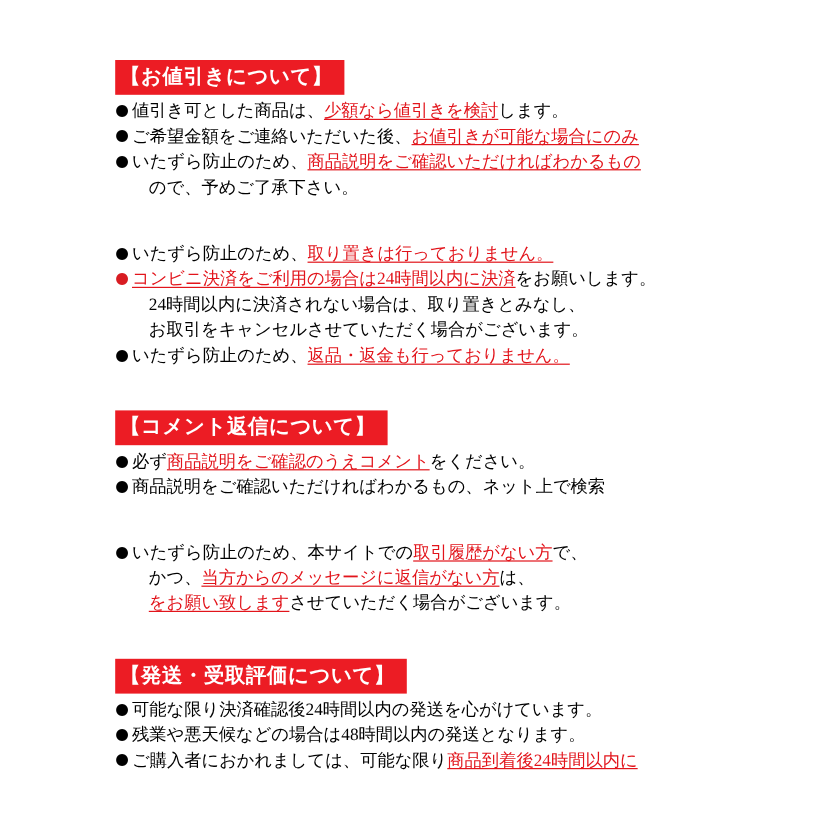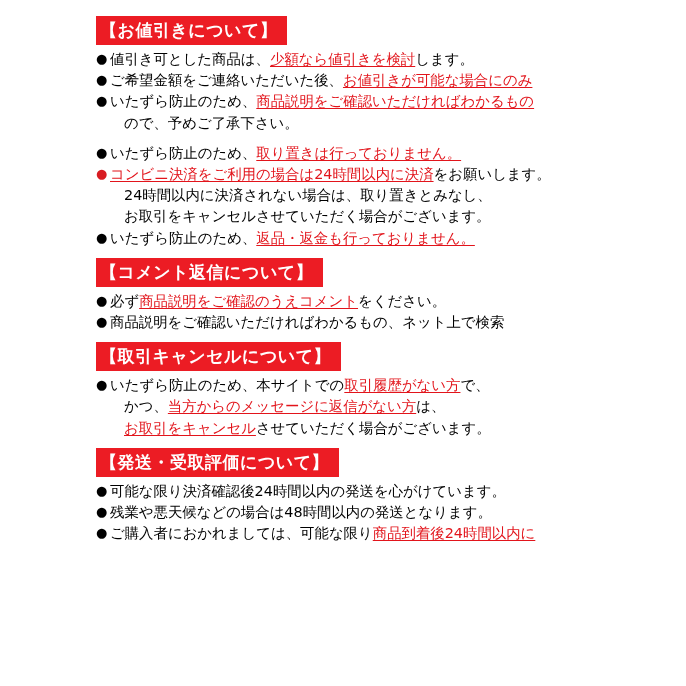--- a/index.html
+++ b/index.html
@@ -15,20 +15,21 @@
   }
   .page {
     position: relative;
     width: 686px;
     height: 686px;
     box-sizing: border-box;
     padding: 16px 22px 10px 96px;
   }
   .section {
     margin-bottom: 9px;
+    margin-top: 34px;
   }
   .section-header {
     display: inline-block;
     background: #ec1c24;
     color: #ffffff;
     font-weight: bold;
     font-size: 17px;
     line-height: 1.42;
     padding: 2px 10px 3px 4px;
     letter-spacing: 0.5px;
@@ -53,20 +54,21 @@
     line-height: 1.47;
   }
   .bullet.red {
     color: #d81c22;
   }
   .bullet.empty {
     color: transparent;
   }
   .txt {
     flex: 1 1 auto;
+    font-family: Liberation Serif, serif;
   }
   .r {
     color: #e2141b;
   }
   .u {
     text-decoration: underline;
     text-decoration-thickness: 1px;
     text-underline-offset: 2px;
   }
   .indent1 {
@@ -121,32 +123,32 @@
       <div class="section"><div class="section-header">【コメント返信について】</div><div class="lines">
           <div class="line">
             <span class="bullet">●</span>
             <span class="txt"><span>必ず</span><span class="r u">商品説明をご確認のうえコメント</span><span>をください。</span></span>
           </div>
           <div class="line">
             <span class="bullet">●</span>
             <span class="txt"><span>商品説明をご確認いただければわかるもの、ネット上で検索</span></span>
           </div>
         </div></div>
-      <div class="section"><div class="section-header">【取引キャンセルについて】</div><div class="lines">
+      <div class="section"><div class="lines">
           <div class="line">
             <span class="bullet">●</span>
             <span class="txt"><span>いたずら防止のため、本サイトでの</span><span class="r u">取引履歴がない方</span><span>で、</span></span>
           </div>
           <div class="line">
             <span class="bullet empty"></span>
             <span class="txt indent1"><span>かつ、</span><span class="r u">当方からのメッセージに返信がない方</span><span>は、</span></span>
           </div>
           <div class="line">
             <span class="bullet empty"></span>
-            <span class="txt indent1"><span class="r u">お取引をキャンセル</span><span>させていただく場合がございます。</span></span>
+            <span class="txt indent1"><span class="r u">をお願い致します</span><span>させていただく場合がございます。</span></span>
           </div>
         </div></div>
       <div class="section"><div class="section-header">【発送・受取評価について】</div><div class="lines">
           <div class="line">
             <span class="bullet">●</span>
             <span class="txt"><span>可能な限り決済確認後24時間以内の発送を心がけています。</span></span>
           </div>
           <div class="line">
             <span class="bullet">●</span>
             <span class="txt"><span>残業や悪天候などの場合は48時間以内の発送となります。</span></span>

